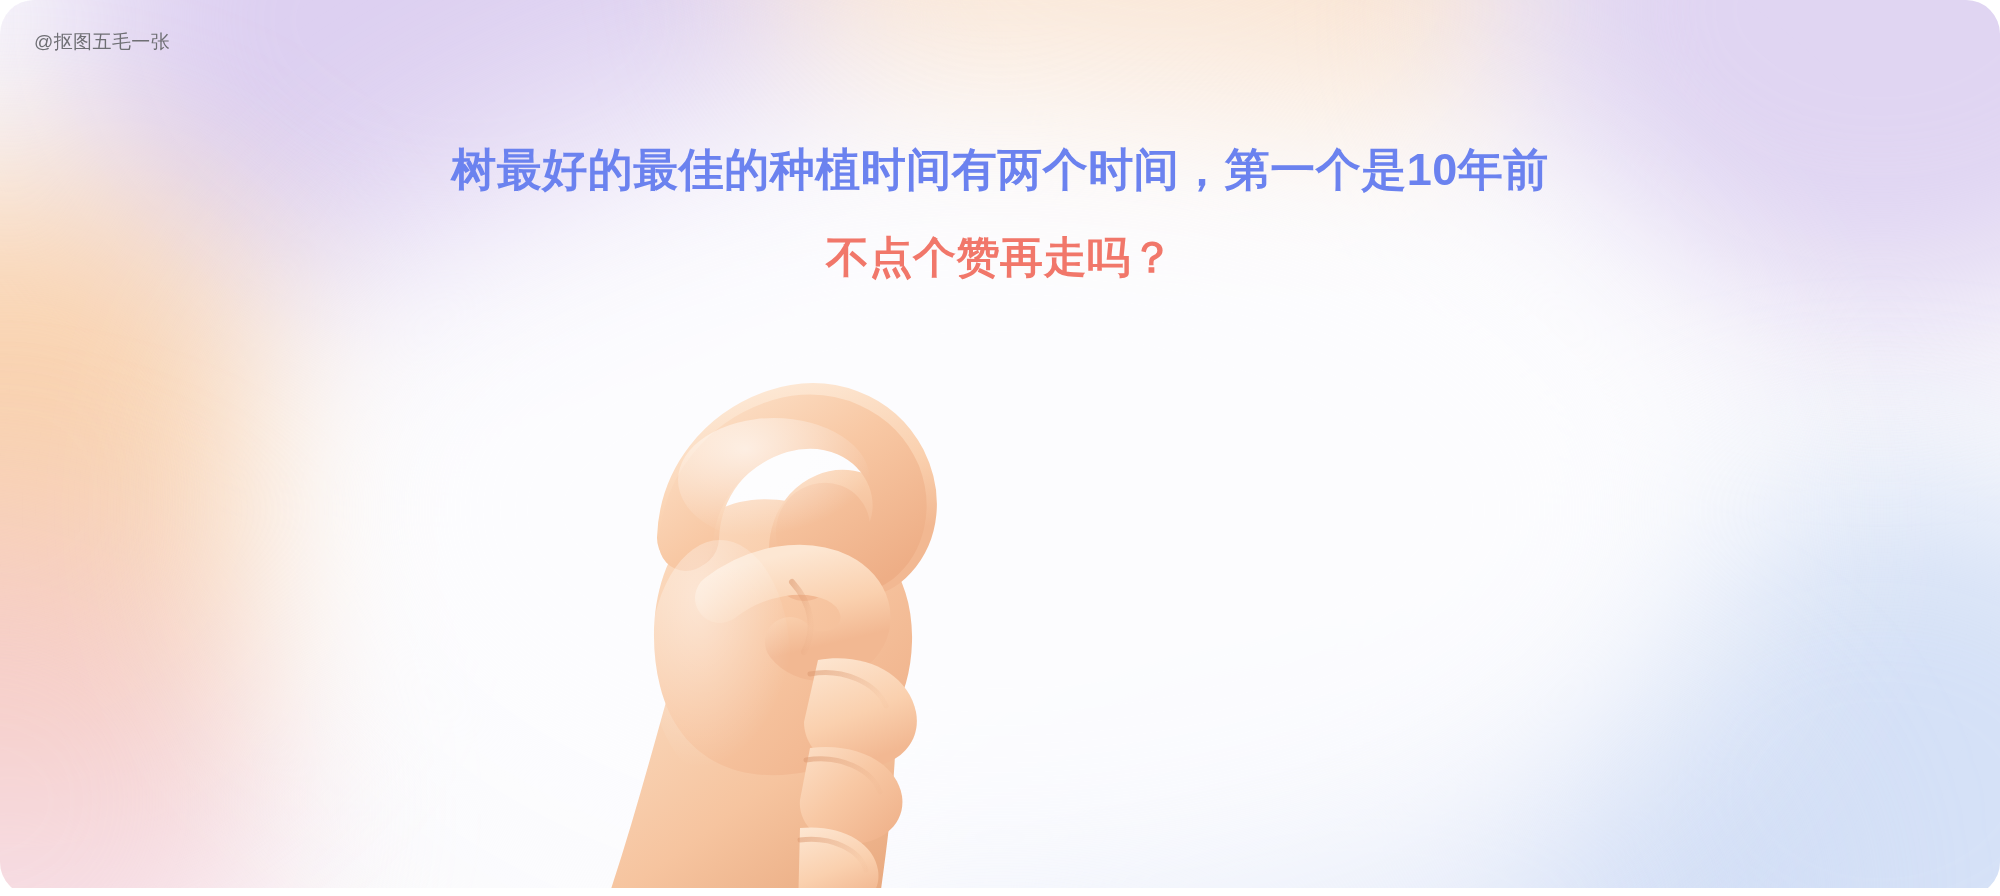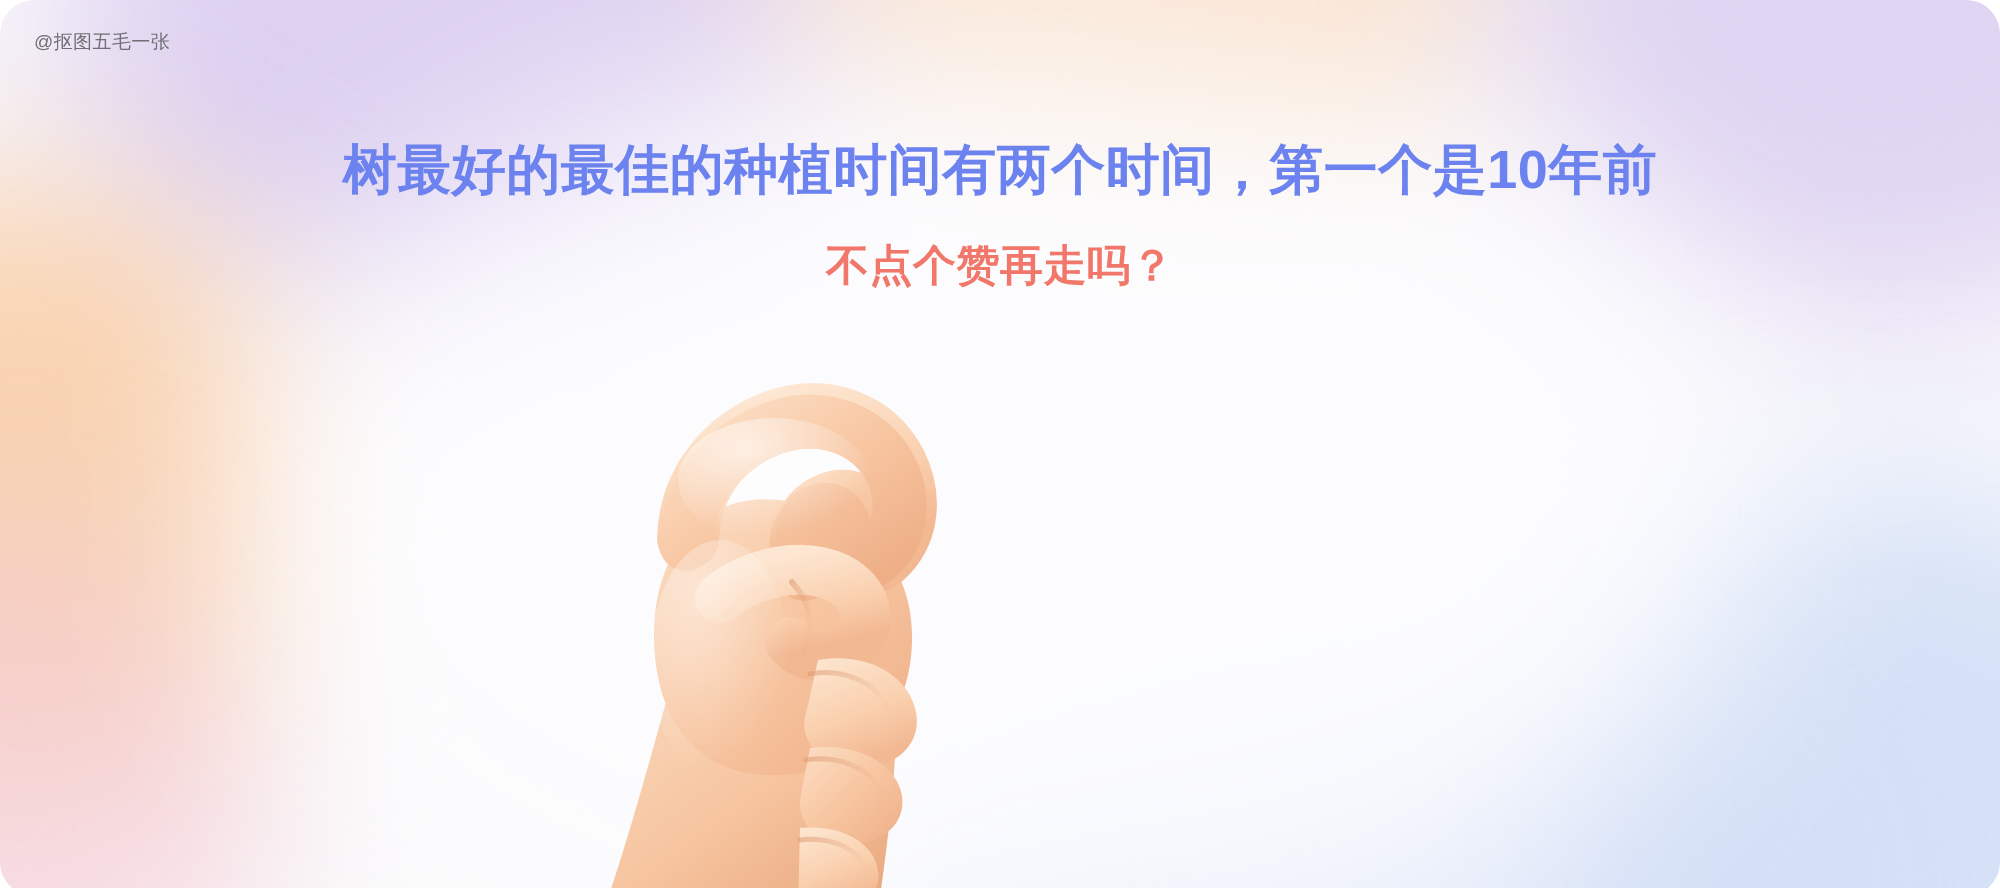--- a/index.html
+++ b/index.html
@@ -81,29 +81,29 @@
   #text-block {
     position:absolute;
     left:0; top:140px;
     width:2000px;
     text-align:center;
     z-index:6;
     padding:0 240px;
   }
 
   .headline {
-    font-size:54px;
+    font-size:45px;
     line-height:59px;
     font-weight:bold;
     color:#6b82ef;
     letter-spacing:0.5px;
   }
 
   #cta-line {
-    margin-top:38px;
+    margin-top:30px;
     font-size:43px;
     line-height:56px;
     font-weight:bold;
     color:#f1776a;
     letter-spacing:0.5px;
   }
 
   
   #hand-illustration {
     position:absolute;

